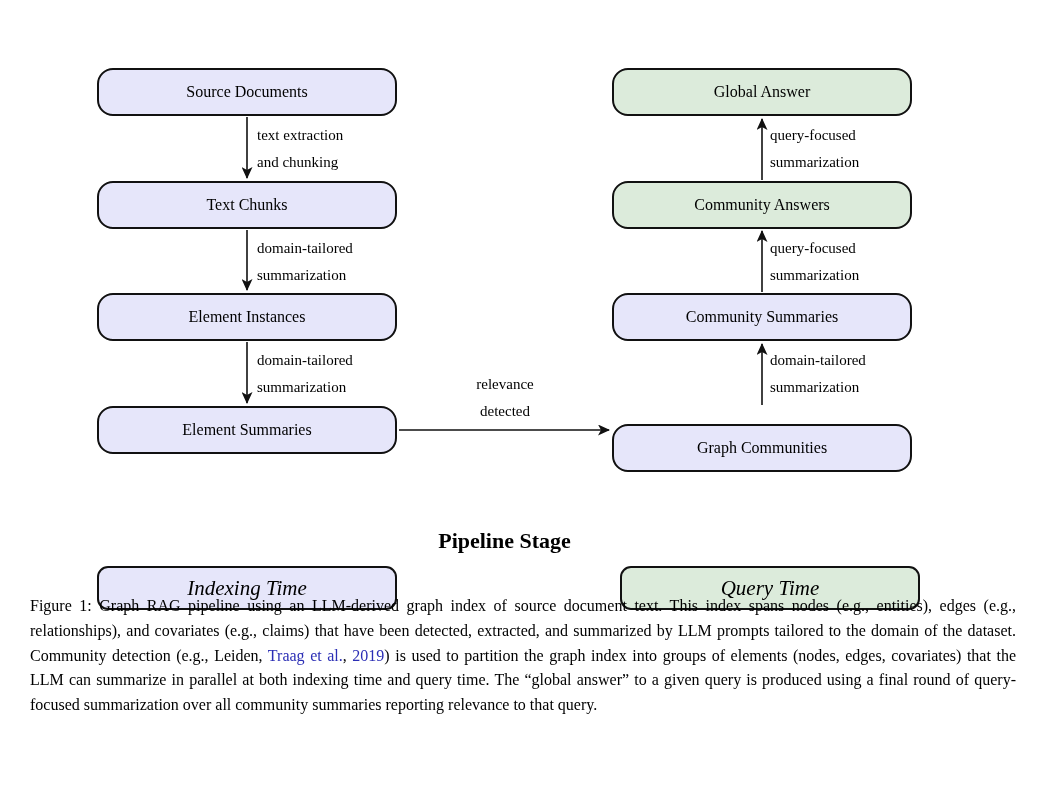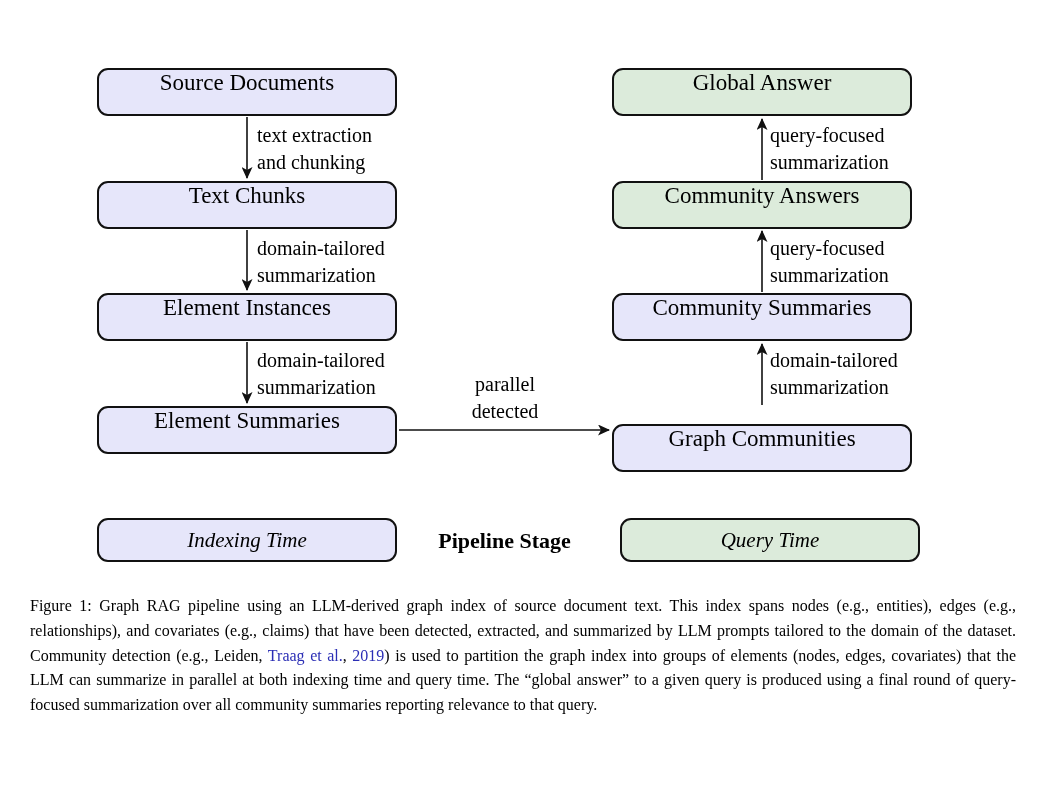--- a/index.html
+++ b/index.html
@@ -10,42 +10,42 @@
     font-family:"Liberation Serif", serif;
     color:#000;
     overflow:hidden;
   }
   .arrows{position:absolute;left:0;top:0;width:1045px;height:799px;}
   .node{
     position:absolute;
     width:300px;height:48px;
     box-sizing:border-box;
     border:2px solid var(--border,#111);
-    border-radius:11px;
-    display:flex;align-items:flex-start;justify-content:center;
-    font-size:23px;
+    border-radius:16px;
+    display:flex;align-items:center;justify-content:center;
+    font-size:16px;
   }
   .lav{background:var(--lav,#e6e6fa);}
   .grn{background:var(--grn,#dcebdb);}
   .edge-label{
     position:absolute;
-    font-size:20px;
+    font-size:15px;
     line-height:27px;
     white-space:nowrap;
   }
   .edge-label span{display:block;}
   .edge-label.centered{text-align:center;white-space:normal;}
   .legend-box{
     position:absolute;
     width:300px;height:44px;
     box-sizing:border-box;
     border:2px solid var(--border,#111);
     border-radius:11px;
     display:flex;align-items:center;justify-content:center;
-    font-size:21px;font-style:italic;
+    font-size:21px;font-style:italic;margin-top:48px;
   }
   .legend-title{
     position:absolute;
     left:397px;top:528px;width:215px;
     text-align:center;
     font-weight:bold;font-size:22px;
     font-style:normal;
   }
   .caption{
     position:absolute;
@@ -108,21 +108,21 @@
   </div>
   <div class="edge-label" style="left:257px;top:235px">
     <span>domain-tailored</span>
     <span>summarization</span>
   </div>
   <div class="edge-label" style="left:257px;top:347px">
     <span>domain-tailored</span>
     <span>summarization</span>
   </div>
   <div class="edge-label centered" style="left:400px;top:371px;width:210px">
-    <span>parallel</span>
+    <span>relevance</span>
     <span>detected</span>
   </div>
   <div class="edge-label" style="left:770px;top:347px">
     <span>domain-tailored</span>
     <span>summarization</span>
   </div>
   <div class="edge-label" style="left:770px;top:235px">
     <span>query-focused</span>
     <span>summarization</span>
   </div>

